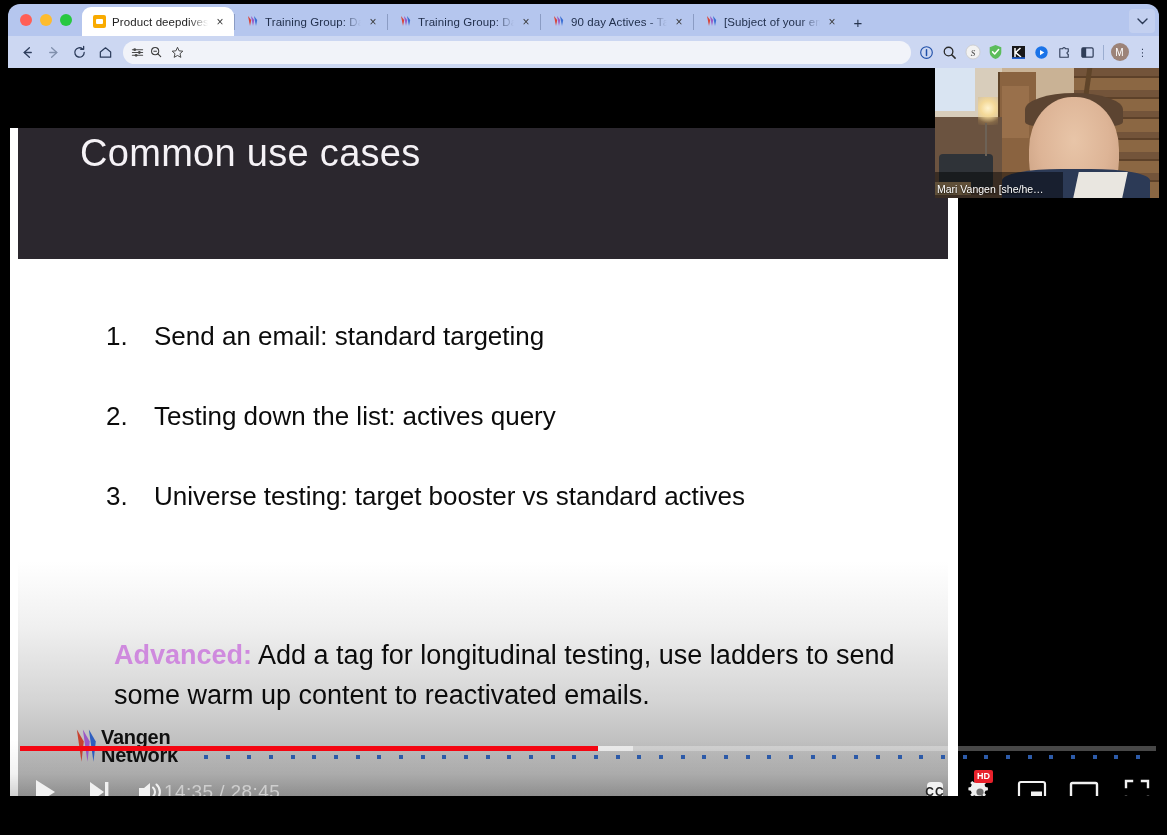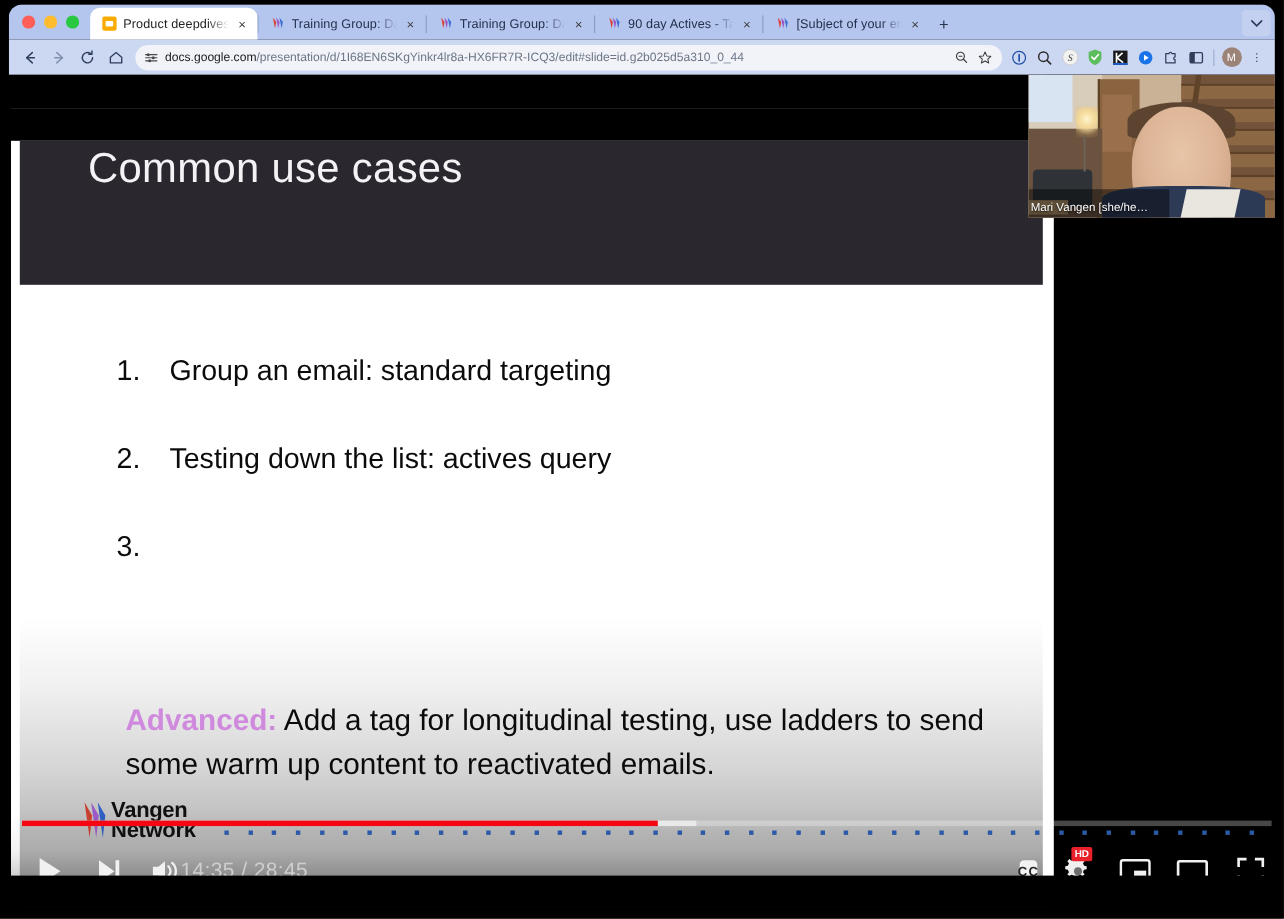--- a/index.html
+++ b/index.html
@@ -565,21 +565,20 @@
 
       <div class="omnibox">
         <span class="omni-icon">
           <svg width="13" height="13" viewBox="0 0 14 14">
               <path d="M1.5 4 H12.5 M1.5 7 H12.5 M1.5 10 H12.5" stroke="#4a4a4a" stroke-width="1.2" stroke-linecap="round"></path>
               <circle cx="4" cy="4" r="1.5" fill="#4a4a4a"></circle>
               <circle cx="9" cy="7" r="1.5" fill="#4a4a4a"></circle>
               <circle cx="5.5" cy="10" r="1.5" fill="#4a4a4a"></circle>
             </svg>
         </span>
-        <span class="omni-url"><b>docs.google.com</b><span>/presentation/d/1I68EN6SKgYinkr4lr8a-HX6FR7R-ICQ3/edit#slide=id.g2b025d5a310_0_44</span></span>
         <span class="omni-act">
           <svg width="12" height="12" viewBox="0 0 14 14">
               <circle cx="6" cy="6" r="4.2" stroke="#3c3c3c" stroke-width="1.2" fill="none"></circle>
               <path d="M4 6 H8" stroke="#3c3c3c" stroke-width="1.2"></path>
               <path d="M9.2 9.2 L12.5 12.5" stroke="#3c3c3c" stroke-width="1.3" stroke-linecap="round"></path>
             </svg>
         </span>
         <span class="omni-act">
           <svg width="13" height="13" viewBox="0 0 14 14">
               <path d="M7 1.4 L8.7 5.2 L12.7 5.6 L9.7 8.3 L10.6 12.2 L7 10.2 L3.4 12.2 L4.3 8.3 L1.3 5.6 L5.3 5.2 Z" stroke="#3c3c3c" stroke-width="1" fill="none" stroke-linejoin="round"></path>
@@ -650,28 +649,29 @@
 
       <div class="slide">
         <div class="slide-topbar"></div>
         <div class="slide-header"></div>
         <div class="slide-title">Common use cases</div>
 
         <div class="slide-body">
           <div class="numlist">
             <div class="numitem">
               <span class="num-idx">1.</span>
-              <span>Group an email: standard targeting</span>
+              <span>Send an email: standard targeting</span>
             </div>
             <div class="numitem">
               <span class="num-idx">2.</span>
               <span>Testing down the list: actives query</span>
             </div>
             <div class="numitem">
               <span class="num-idx">3.</span>
+              <span>Universe testing: target booster vs standard actives</span>
             </div>
           </div>
 
           <div class="advanced"><span class="adv-label" id="adv-label" style="color: rgb(207, 138, 222);">Advanced:</span><span> Add a tag for longitudinal testing, use ladders to send some warm up content to reactivated emails.</span></div>
 
           <div class="an-logo">
             <svg class="an-mark" viewBox="0 0 26 42">
               <path d="M2 3 L7 38 L9.5 16 Z" fill="#c8412f"></path>
               <path d="M8.5 3 L13.5 38 L16 16 Z" fill="#9b59c6"></path>
               <path d="M15 3 L20 38 L22.5 16 Z" fill="#2f5fc0"></path>

